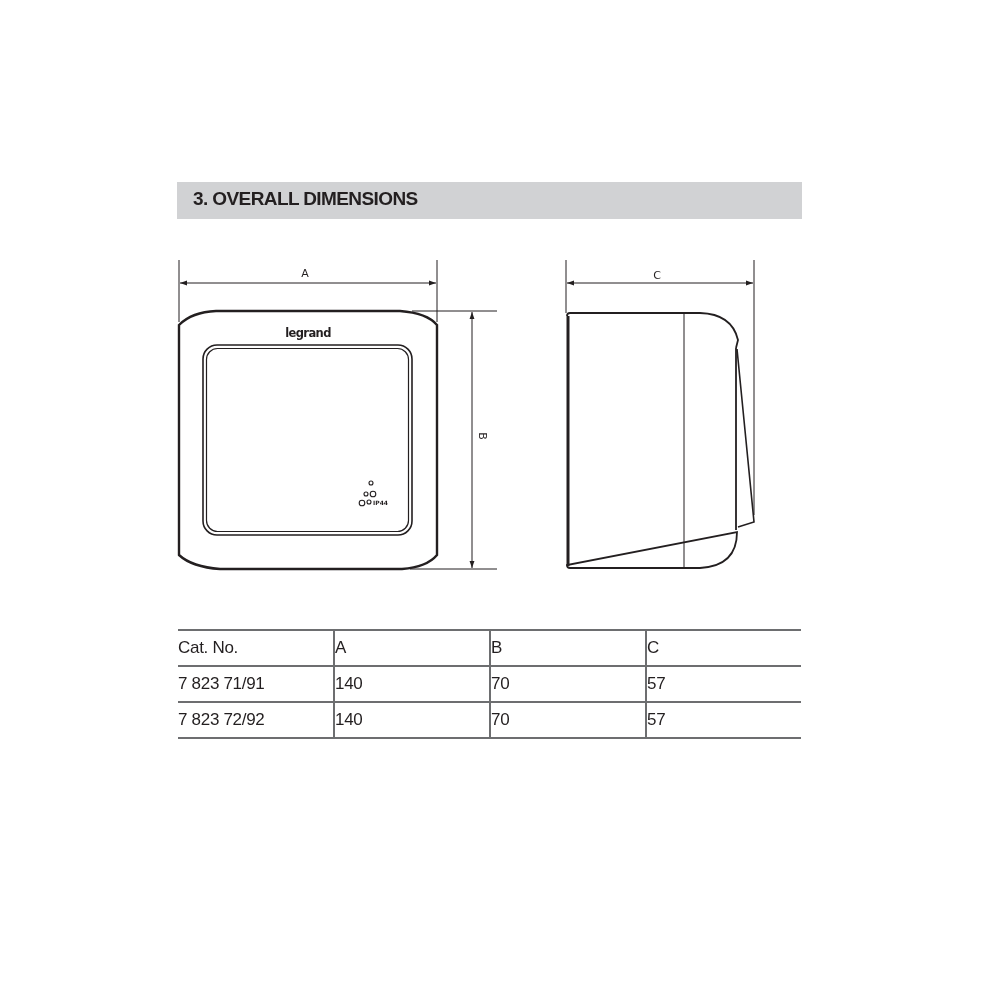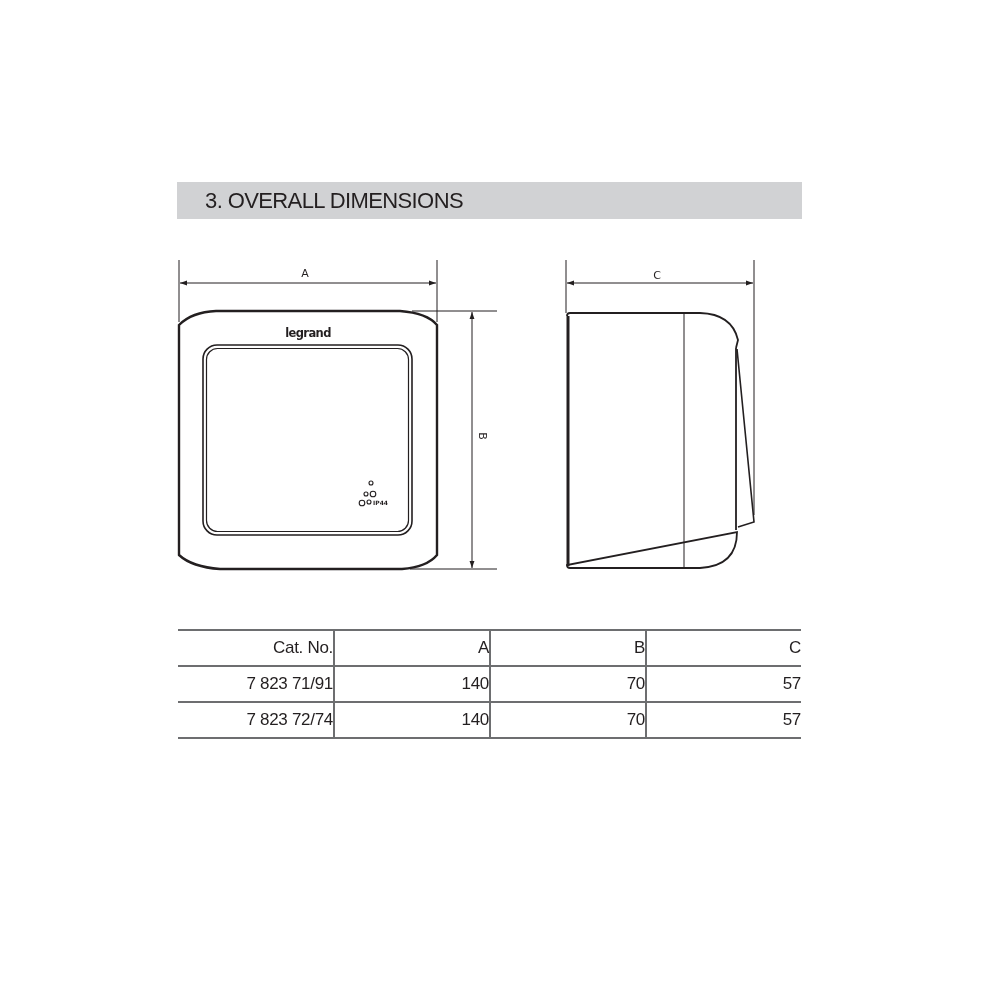--- a/index.html
+++ b/index.html
@@ -3,32 +3,32 @@
   <meta charset="utf-8">
   <style>
     html, body { margin: 0; padding: 0; background: #ffffff; }
     body { width: 1000px; height: 1000px; position: relative; overflow: hidden;
            font-family: "Liberation Sans", "DejaVu Sans", sans-serif; color: #231f20; }
     .section-header {
       position: absolute; left: 177px; top: 182px; width: 625px; height: 37px;
       background: #d1d2d4; box-sizing: border-box;
     }
     .section-title {
-      position: absolute; left: 28px; top: 6px;
-      font-family: "Liberation Sans", sans-serif; font-weight: normal;
-      font-size: 22px; letter-spacing: -0.6px; color: #231f20; white-space: nowrap;
+      position: absolute; left: 16px; top: 6px;
+      font-family: "Liberation Sans", sans-serif; font-weight: bold;
+      font-size: 19px; letter-spacing: -0.6px; color: #231f20; white-space: nowrap;
     }
     svg.drawing { position: absolute; left: 0; top: 0; width: 1000px; height: 1000px; }
     .dims-table {
       position: absolute; left: 178px; top: 629px; width: 623px;
       border-collapse: collapse; table-layout: fixed;
       font-family: "Liberation Sans", sans-serif; font-size: 17px; color: #231f20;
     }
     .dims-table th, .dims-table td {
-      text-align: right; font-weight: normal; padding: 0;
+      text-align: left; font-weight: normal; padding: 0;
       border-top: 2px solid #6d6e70; border-bottom: 2px solid #6d6e70;
       border-left: 2px solid #6d6e70; border-right: 2px solid #6d6e70;
       letter-spacing: -0.3px;
     }
     .dims-table tr > :first-child { border-left: none; }
     .dims-table tr > :last-child { border-right: none; }
     .dims-table th { height: 34px; }
     .dims-table td { height: 34px; }
   </style>
 </head>
@@ -109,19 +109,19 @@
     </tr>
   </thead>
   <tbody>
     <tr>
       <td>7 823 71/91</td>
       <td>140</td>
       <td>70</td>
       <td>57</td>
     </tr>
     <tr>
-      <td>7 823 72/74</td>
+      <td>7 823 72/92</td>
       <td>140</td>
       <td>70</td>
       <td>57</td>
     </tr>
   </tbody>
 </table>
 
 </body></html>

